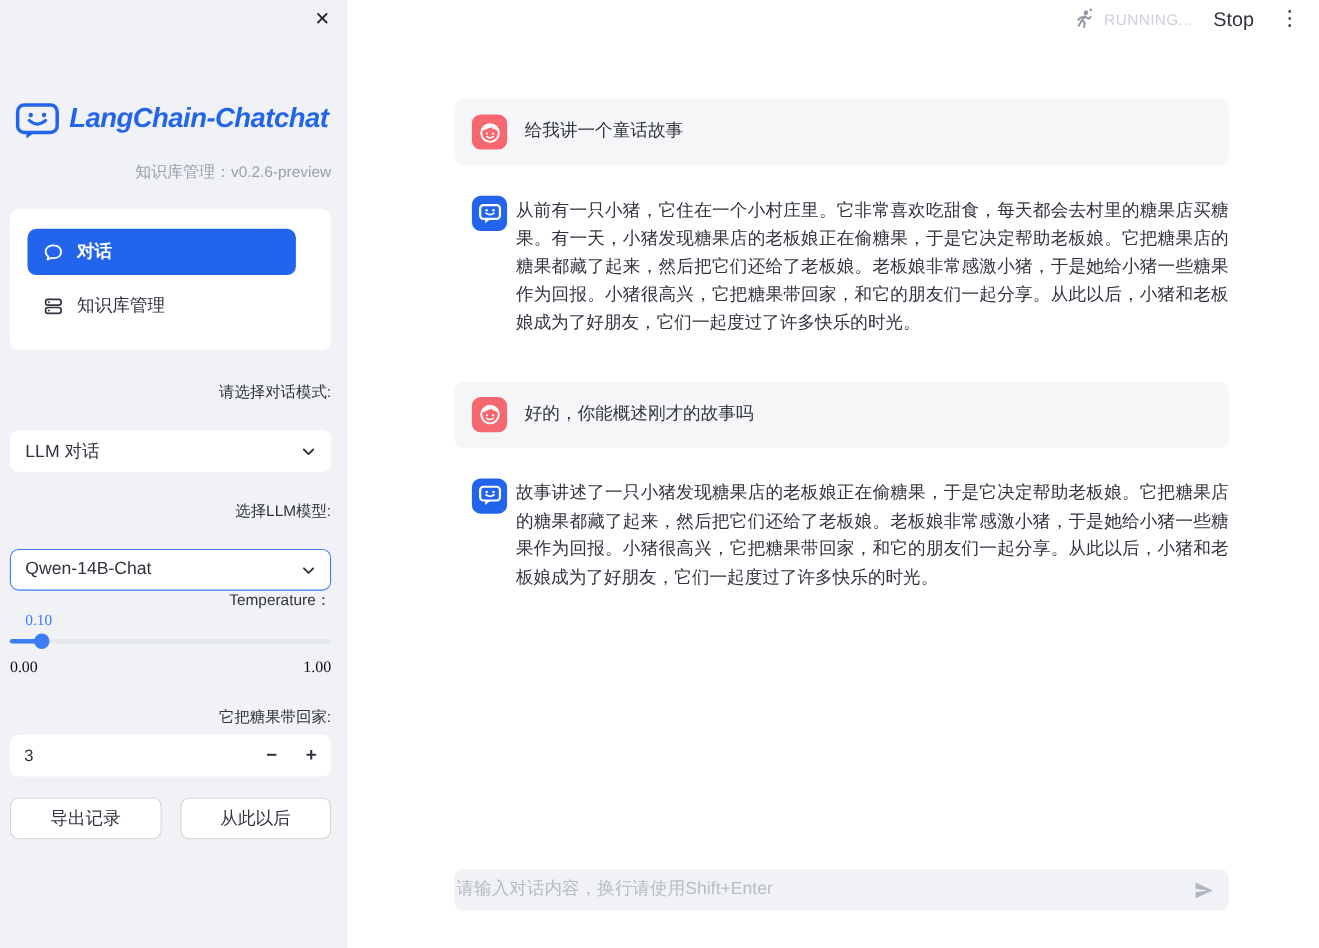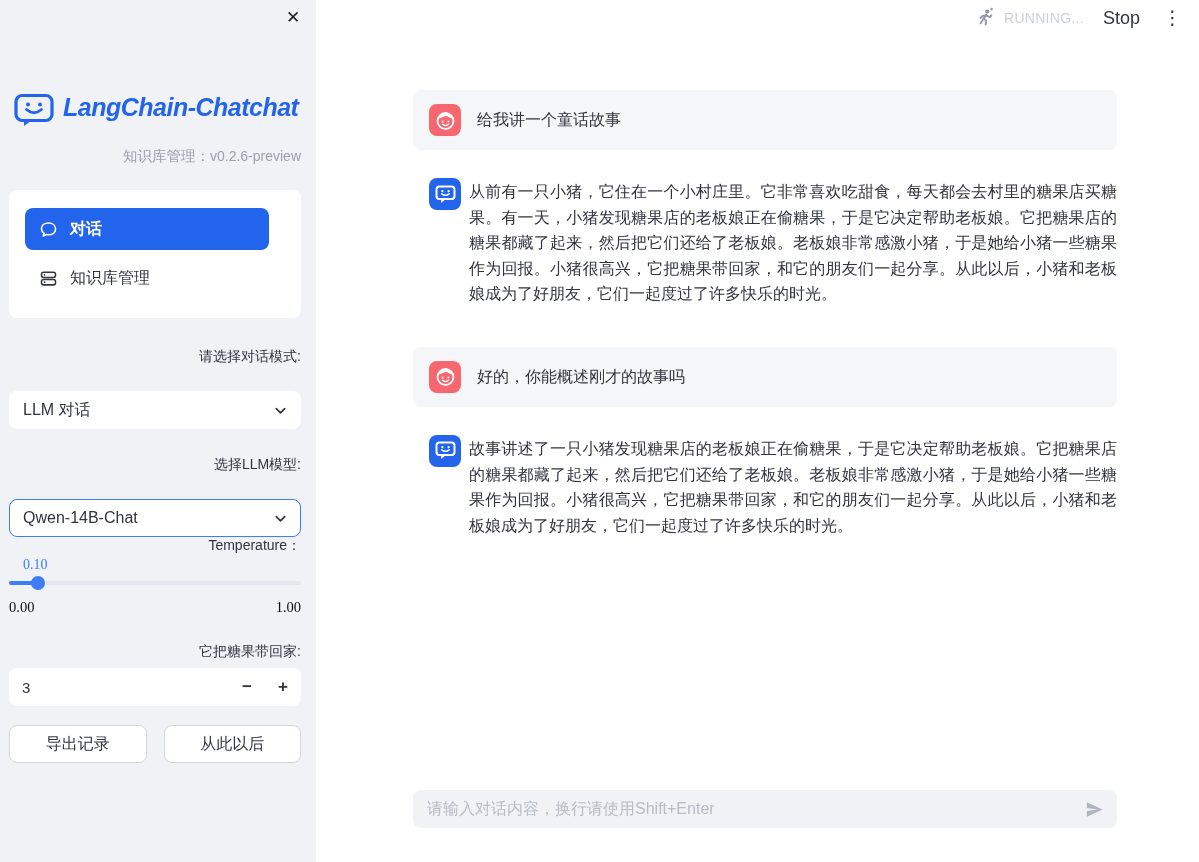--- a/index.html
+++ b/index.html
@@ -125,21 +125,21 @@
   .msg-user .msg-text{font-size:16px;line-height:1.6;}
   .m-user1{margin-top:90px;}
   .m-user2{margin-top:40px;}
   .msg-bot{display:flex;gap:8px;padding:6px 0 0 16px;margin-top:22px;}
   .msg-bot .msg-text{font-size:16px;line-height:1.6;margin-top:1px;width:648px;text-align:justify;}
 
   
   .chat-input{
     position:absolute;left:413px;top:790px;width:704px;height:38px;
     background:var(--sidebar-bg);border-radius:8px;
-    display:flex;align-items:center;padding:0 10px 0 12px;
+    display:flex;align-items:center;padding:0 10px 0 0;
   }
   .chat-input input{
     flex:1;background:transparent;border:none;outline:none;
     font-size:16px;color:var(--text);
     font-family:"Liberation Sans","DejaVu Sans",sans-serif;
   }
   .chat-input input::placeholder{color:var(--placeholder);opacity:1;}
   .send-btn{width:26px;height:26px;display:flex;align-items:center;justify-content:center;cursor:pointer;}
 </style>
 </head>

